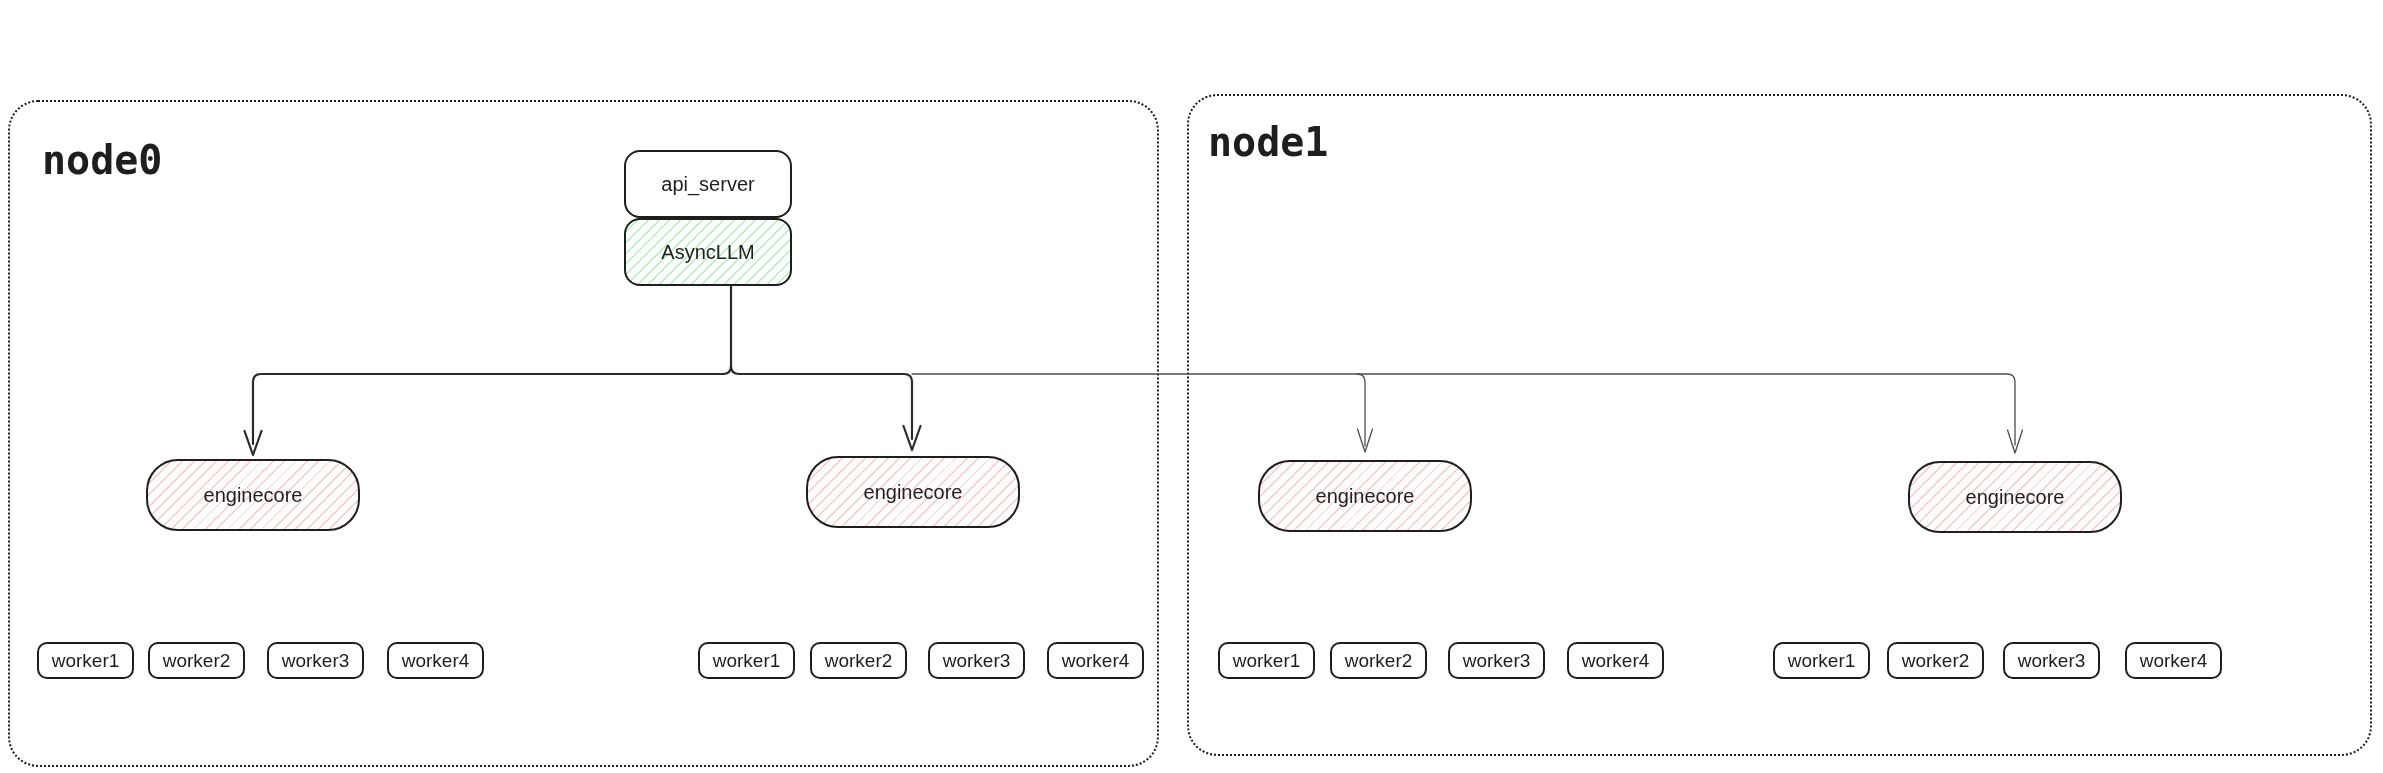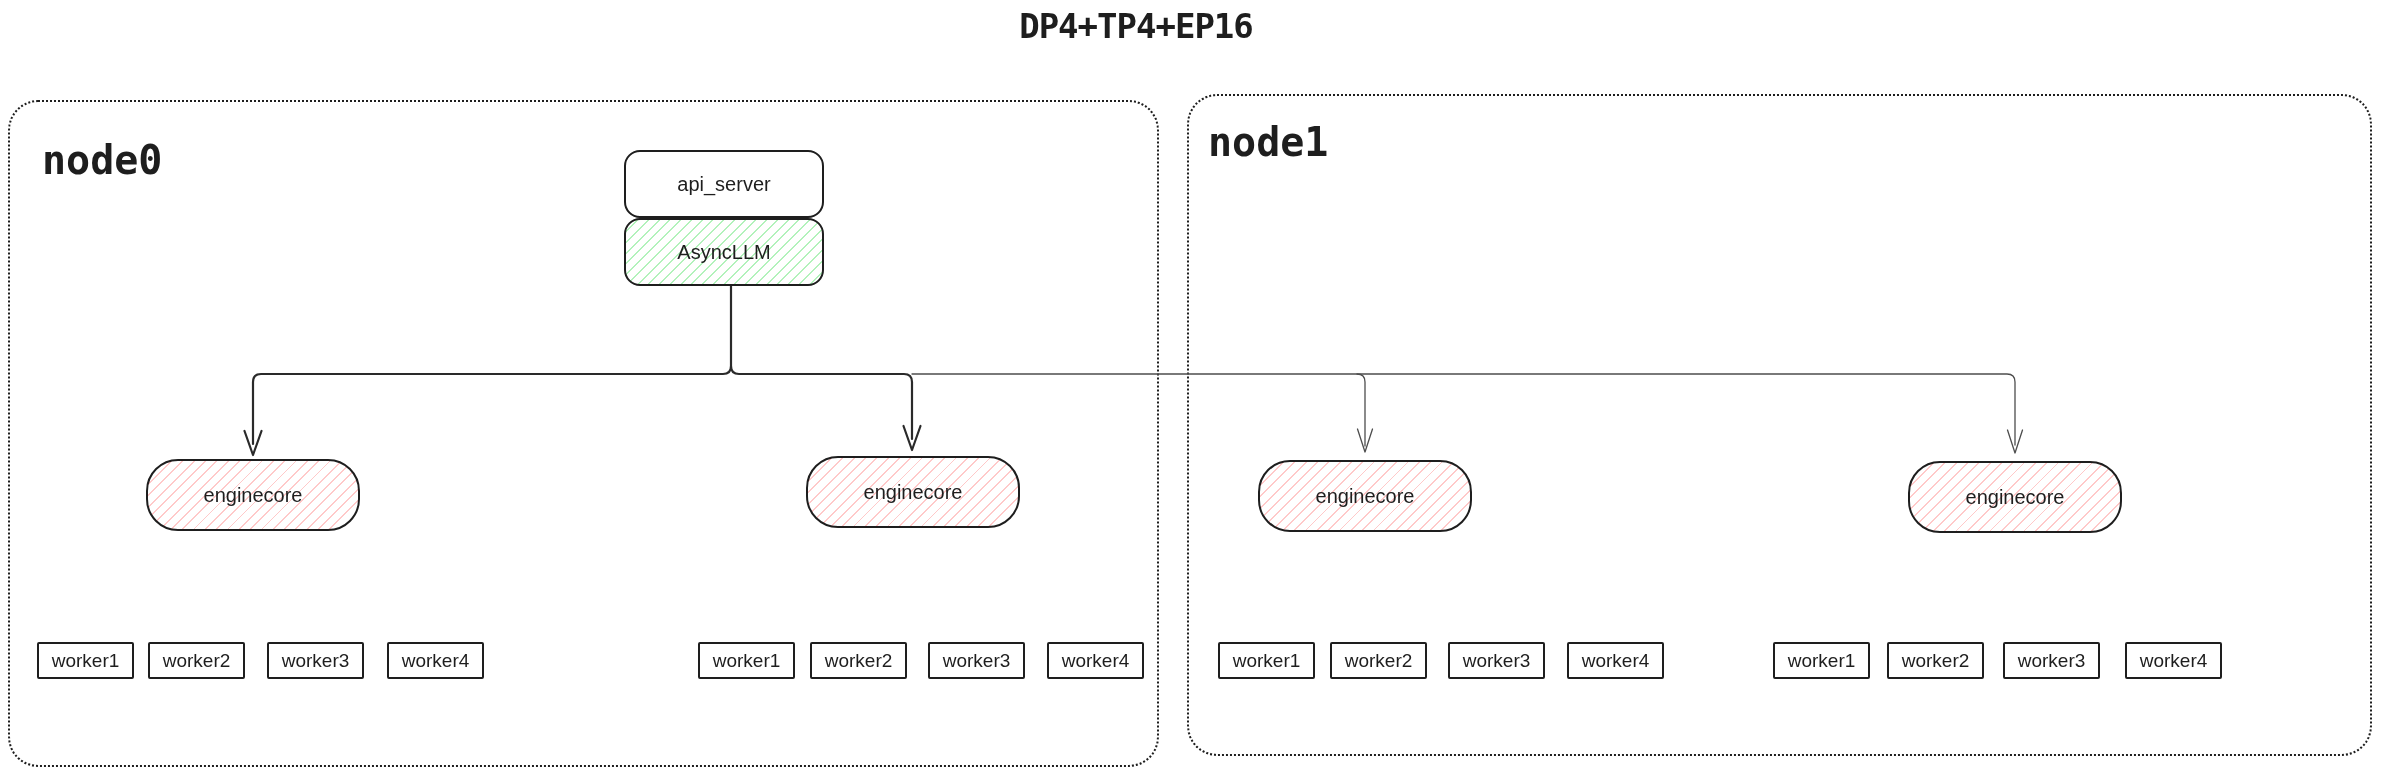--- a/index.html
+++ b/index.html
@@ -22,55 +22,54 @@
     position:absolute;font-family:"DejaVu Sans Mono",monospace;font-weight:700;
     font-size:40px;color:var(--ink);line-height:1;
   }
   .node0-label{left:42px;top:140px;}
   .node1-label{left:1208px;top:122px;}
   .box{
     position:absolute;display:flex;align-items:center;justify-content:center;
     border:2.2px solid var(--ink);background:#ffffff;box-sizing:border-box;
     font-size:20px;color:var(--ink);
   }
-  .stackbox{left:624px;width:200px;height:68px;border-radius:16px;}
+  .stackbox{left:624px;width:168px;height:68px;border-radius:16px;}
   .api{top:150px;}
   .async{
     top:218px;
     background-color:#fff;
     background-image:repeating-linear-gradient(135deg,
       var(--green,#b2f2bb) 0px, var(--green,#b2f2bb) 1.4px,
       transparent 1.4px, transparent 7.6px);
   }
   .engine{
     width:214px;height:72px;border-radius:32px;font-size:20px;
     background-color:#fff;
     background-image:repeating-linear-gradient(135deg,
       var(--red,#ffc9c9) 0px, var(--red,#ffc9c9) 1.3px,
       transparent 1.3px, transparent 8px);
   }
   .e1{left:146px;top:459px;}
   .e2{left:806px;top:456px;}
   .e3{left:1258px;top:460px;}
   .e4{left:1908px;top:461px;}
   .worker{
-    top:642px;width:97px;height:37px;border-radius:2px;border-width:2px;
+    top:642px;width:97px;height:37px;border-radius:10px;border-width:2px;
     font-size:19px;background:#ffffff;
   }
   .connectors{position:absolute;left:0;top:0;pointer-events:none;}
   .connectors path{fill:none;stroke-linecap:round;stroke-linejoin:round;}
   .thick{stroke:#2a2a2a;stroke-width:2.2;}
   .thin{stroke:#4d4d4d;stroke-width:1.3;}
 </style>
 </head>
 <body>
 
 <div class="canvas">
 
-  <div class="title">DP4+TP4+EP16</div>
 
   <div class="node node0"></div>
   <div class="node node1"></div>
   <div class="node-label node0-label">node0</div>
   <div class="node-label node1-label">node1</div>
 
   <svg class="connectors" width="2383" height="773" viewBox="0 0 2383 773">
     <path class="thick" d="M731 286 L731 366 Q731 374 723 374 L261 374 Q253 374 253 382 L253 444"></path>
     <path class="thick" d="M244.5 431 L253 455 L261.5 431"></path>
     <path class="thick" d="M731 366 Q731 374 739 374 L904 374 Q912 374 912 382 L912 439"></path>

